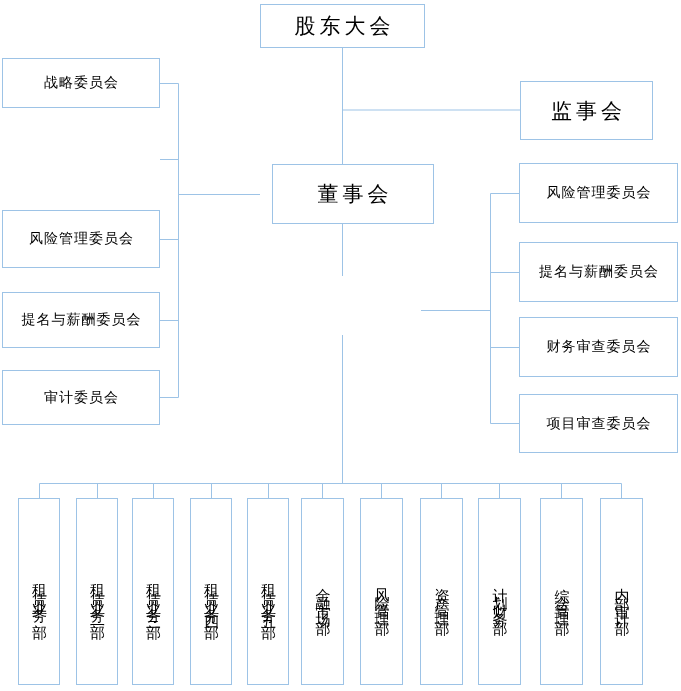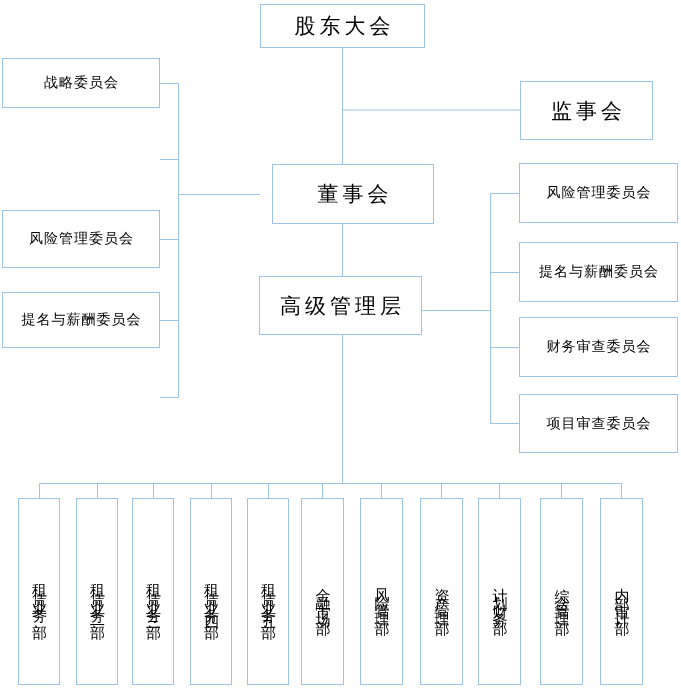--- a/index.html
+++ b/index.html
@@ -81,32 +81,32 @@
   </div>
 
   <div class="node big" style="left:520px;top:81px;width:133px;height:59px">
     <span>监事会</span>
   </div>
 
   <div class="node big" style="left:272px;top:164px;width:162px;height:60px">
     <span>董事会</span>
   </div>
 
-  <div class="node big" style="left:259px;top:276px;width:163px;height:59px">
-    <span>高级管理层</span>
-  </div>
 
   <div class="node mid" style="left:2px;top:58px;width:158px;height:50px">
     <span>战略委员会</span>
   </div>
   <div class="node mid" style="left:2px;top:210px;width:158px;height:58px">
     <span>风险管理委员会</span>
   </div>
   <div class="node mid" style="left:2px;top:292px;width:158px;height:56px">
     <span>提名与薪酬委员会</span>
+  </div>
+  <div class="node mid" style="left:2px;top:370px;width:158px;height:55px">
+    <span>审计委员会</span>
   </div>
 
   <div class="node mid" style="left:519px;top:163px;width:159px;height:60px">
     <span>风险管理委员会</span>
   </div>
   <div class="node mid" style="left:519px;top:242px;width:159px;height:60px">
     <span>提名与薪酬委员会</span>
   </div>
   <div class="node mid" style="left:519px;top:394px;width:159px;height:59px">
     <span>项目审查委员会</span>

